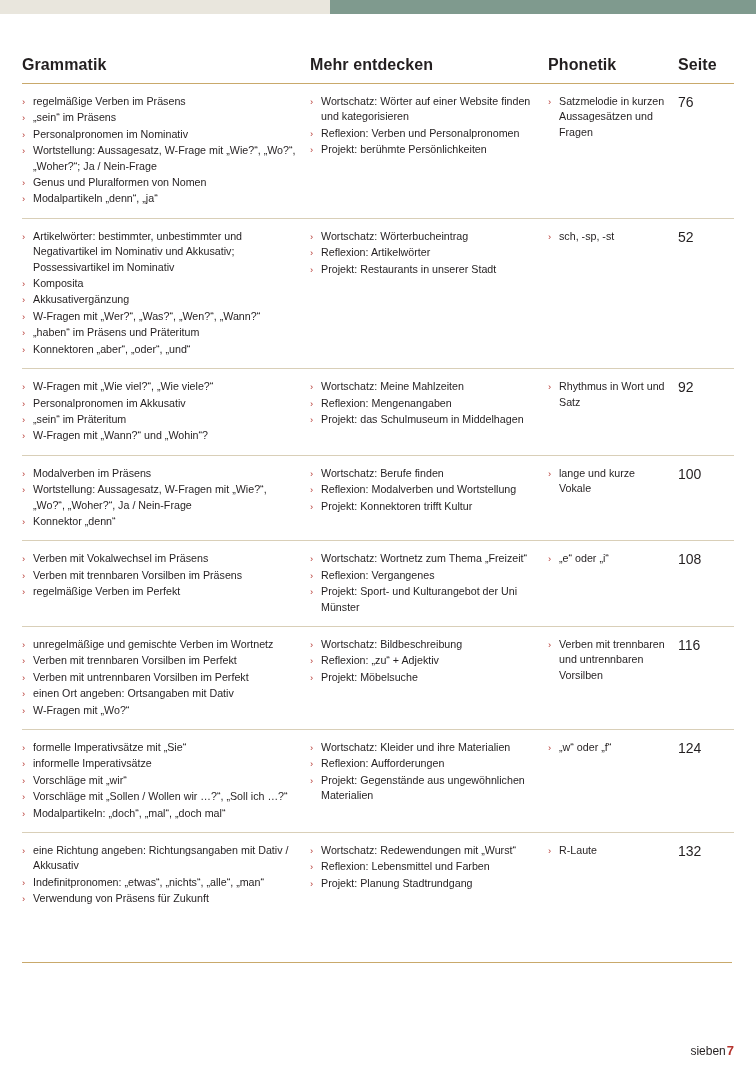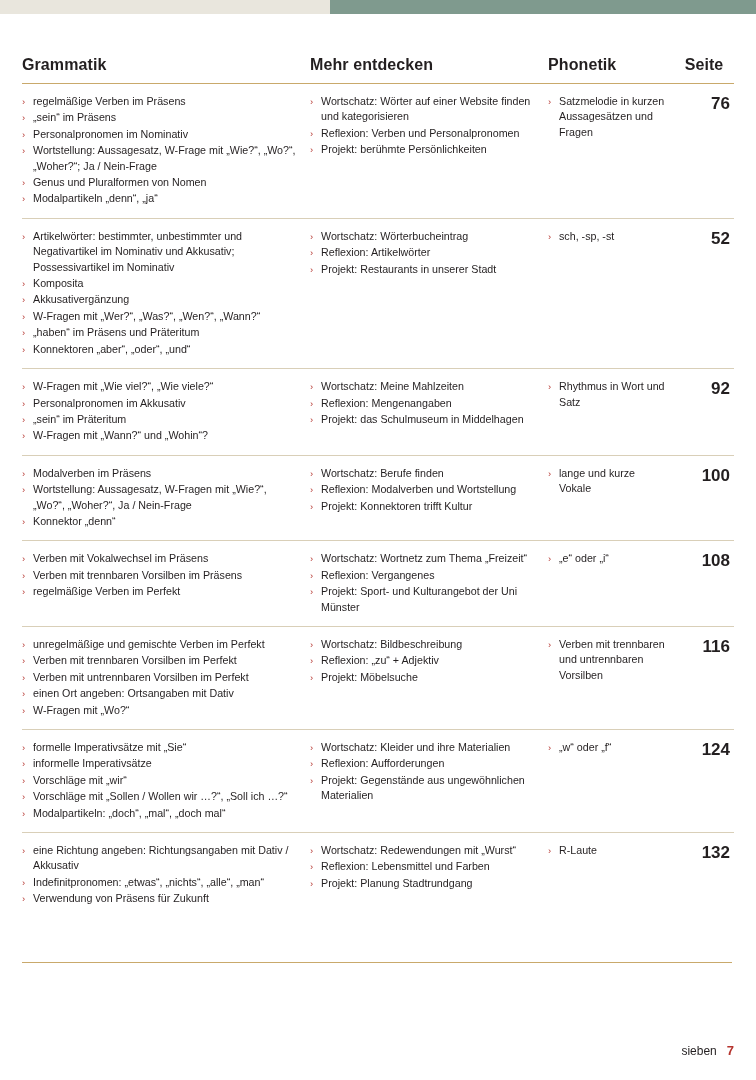--- a/index.html
+++ b/index.html
@@ -62,39 +62,38 @@
   thead th {
     text-align: left;
     font-size: 16px;
     font-weight: bold;
     color: #231f20;
     padding: 0 8px 9px 0;
     vertical-align: bottom;
     letter-spacing: 0.1px;
   }
   thead th.seite {
-    text-align: center;
+    text-align: left;
     padding-right: 4px;
   }
   thead tr th {
     border-bottom: 1px solid #c9a96b;
   }
 
   tbody tr td {
     vertical-align: top;
     padding: 10px 10px 10px 0;
     border-bottom: 1px solid #d9cfb8;
   }
   tbody tr:last-child td {
     border-bottom: none;
   }
   td.seite {
-    text-align: right;
-    font-size: 17px;
-    font-weight: bold;
+    font-size: 14px;
+    font-weight: normal;
     padding-right: 4px;
     padding-top: 10px;
   }
 
   ul.items {
     list-style: none;
     margin: 0;
     padding: 0;
   }
   ul.items li {
@@ -115,21 +114,21 @@
   }
 
   .footer {
     position: absolute;
     right: 22px;
     bottom: 22px;
     font-size: 12px;
     color: #231f20;
   }
   .footer .word {
-    margin-right: 10px;
+    margin-right: 1px;
   }
   .footer .num {
     font-weight: bold;
     color: #b5342e;
     font-size: 13px;
   }
 </style>
 </head>
 <body>
 
@@ -266,21 +265,21 @@
           <td>
             <ul class="items">
               <li><span class="chev">›</span><span>„e“ oder „i“</span></li>
             </ul>
           </td>
           <td class="seite">108</td>
         </tr>
         <tr>
           <td>
             <ul class="items">
-              <li><span class="chev">›</span><span>unregelmäßige und gemischte Verben im Perfekt</span></li>
+              <li><span class="chev">›</span><span>unregelmäßige und gemischte Verben im Wortnetz</span></li>
               <li><span class="chev">›</span><span>Verben mit trennbaren Vorsilben im Perfekt</span></li>
               <li><span class="chev">›</span><span>Verben mit untrennbaren Vorsilben im Perfekt</span></li>
               <li><span class="chev">›</span><span>einen Ort angeben: Ortsangaben mit Dativ</span></li>
               <li><span class="chev">›</span><span>W-Fragen mit „Wo?“</span></li>
             </ul>
           </td>
           <td>
             <ul class="items">
               <li><span class="chev">›</span><span>Wortschatz: Bildbeschreibung</span></li>
               <li><span class="chev">›</span><span>Reflexion: „zu“ + Adjektiv</span></li>

